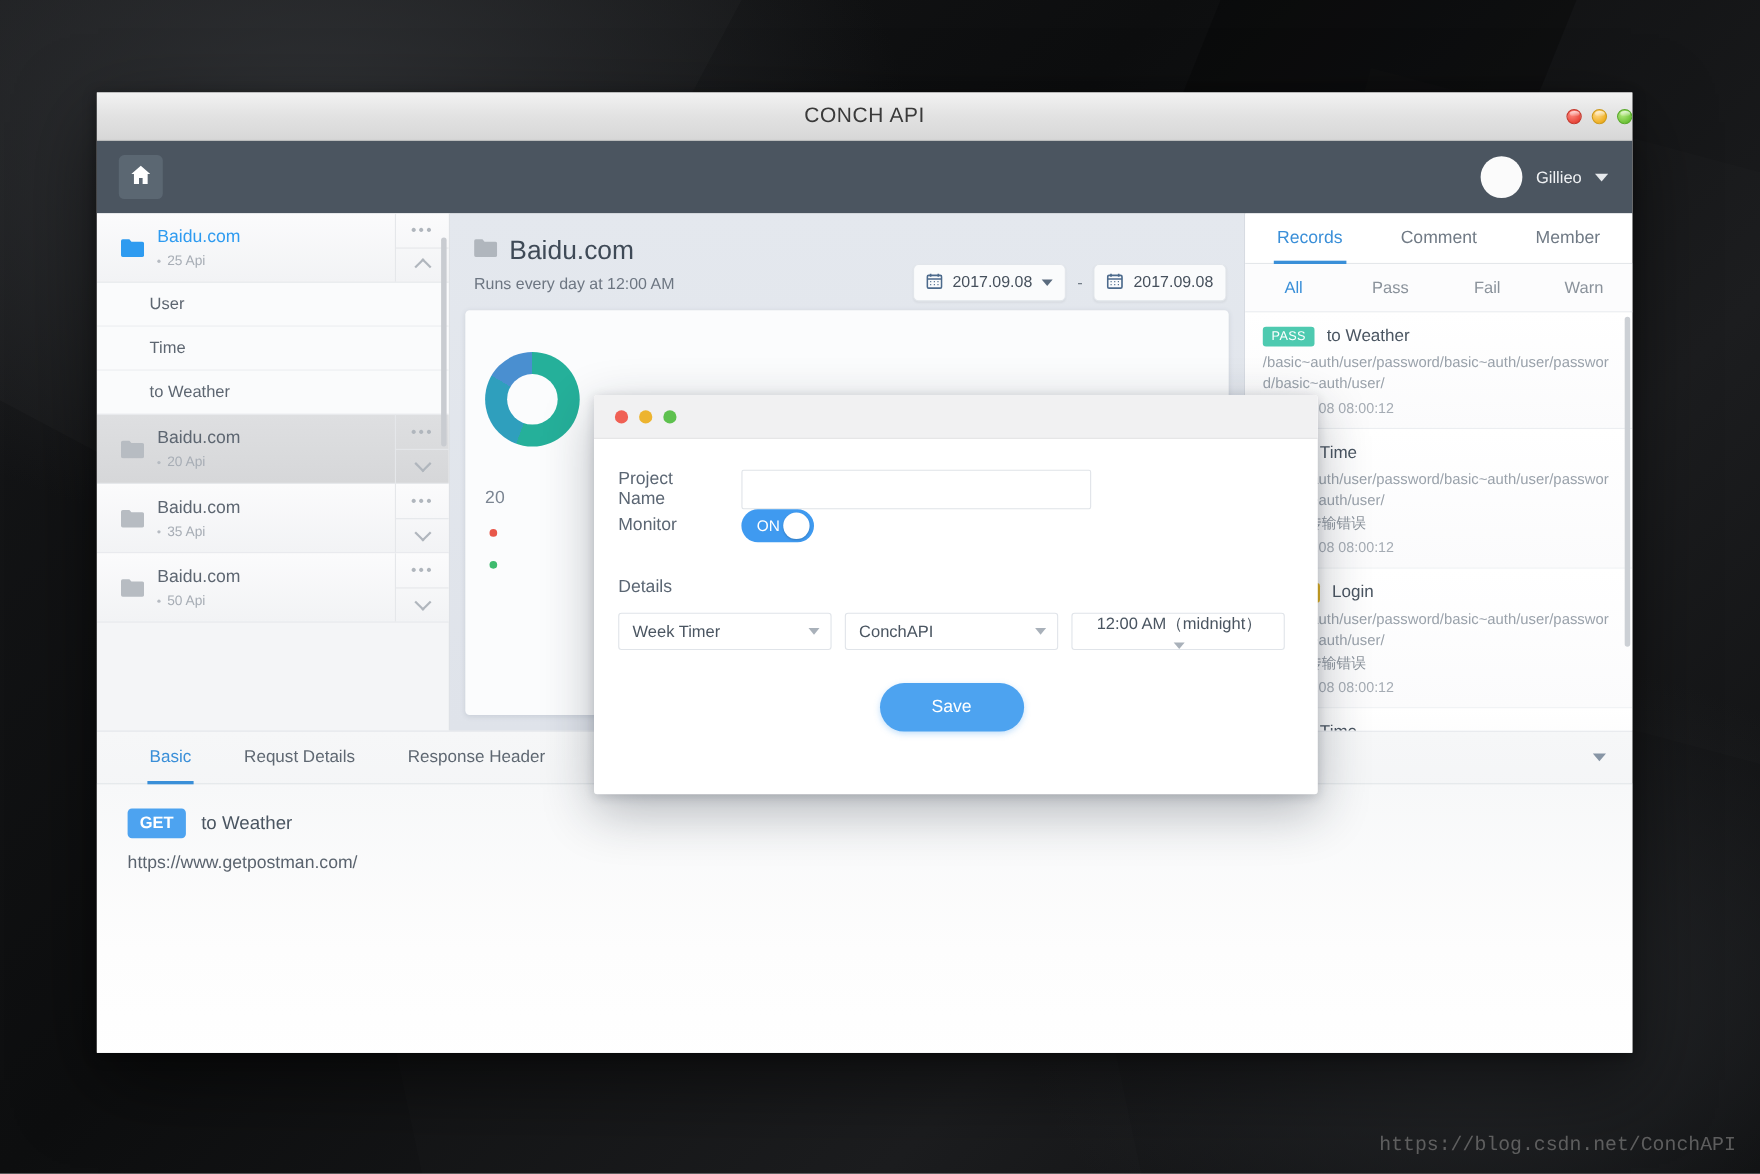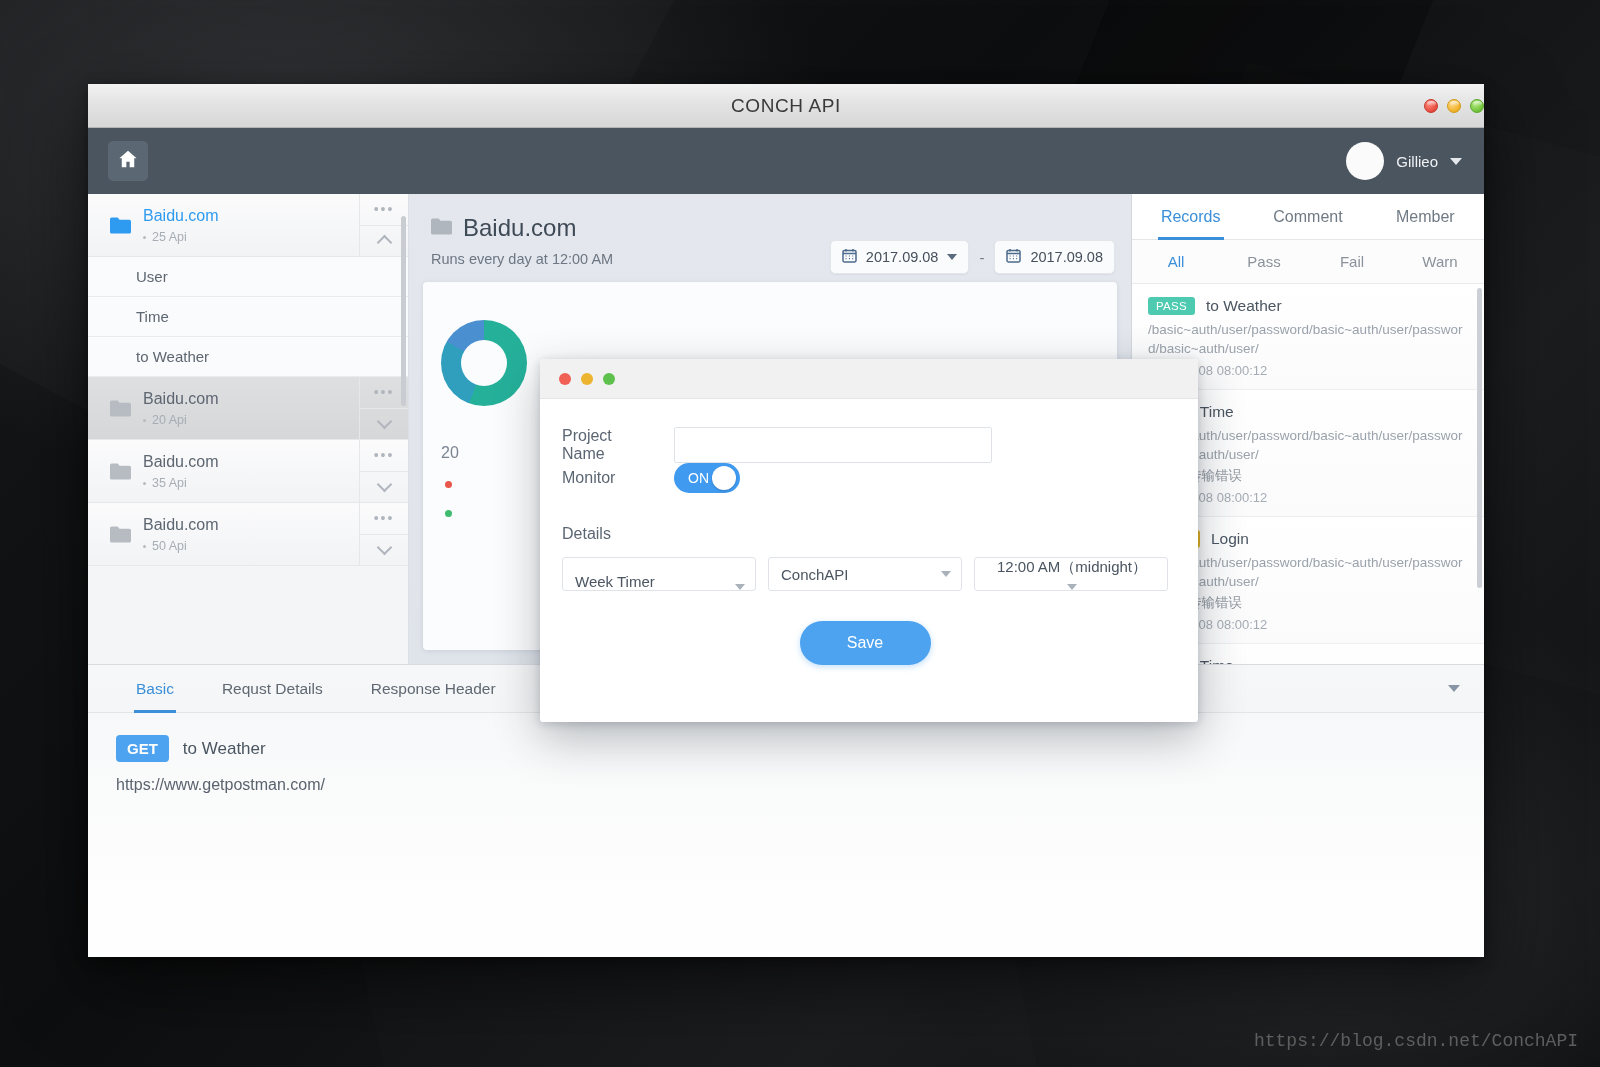--- a/index.html
+++ b/index.html
@@ -198,21 +198,21 @@
              font-family:"Liberation Sans", sans-serif; }
   .toggle { width:66px; height:30px; border-radius:16px; background:#3f9af0;
             display:flex; align-items:center; justify-content:space-between; padding: 0 4px 0 0; cursor:pointer; }
   .toggle .tx { color:#fff; font-size:14px; padding-left:14px; }
   .knob { width:24px; height:24px; border-radius:50%; background:#fff; box-shadow:0 1px 2px rgba(0,0,0,.2); }
   .m-sched-label { font-size:16px; color:#5b6673; margin-top:32px; }
   .selects { display:flex; gap:12px; margin-top:14px; }
   .sel { height:34px; border:1px solid #e0e4e9; border-radius:3px; background:#fff;
          display:flex; align-items:center; justify-content:space-between; padding: 0 10px 0 12px;
          font-size:15px; color:#4a5561; cursor:pointer; }
-  .sel1 { width:198px;align-items:flex-end; } .sel2 { width:198px; } .sel3 { width:198px;flex-direction:column; }
+  .sel1 { width:198px; } .sel2 { width:198px; } .sel3 { width:198px;flex-direction:column; }
   .sel-caret { width:0;height:0;border-left:5px solid transparent;border-right:5px solid transparent;
                border-top:6px solid #a9b1ba; }
   .save-wrap { display:flex; justify-content:center; margin-top:30px; }
   .save-btn { background:#4da3f0; color:#fff; border:none; border-radius:22px;
               width:131px; height:44px; font-size:16px; cursor:pointer;
               font-family:"Liberation Sans", sans-serif; box-shadow:0 2px 6px rgba(77,163,240,.35); }
 
   .watermark { position:absolute; right:22px; bottom:16px; color:#6a6a6a;
                font-family:"Liberation Mono","DejaVu Sans Mono",monospace; font-size:18px; opacity:.85; }
 </style>

